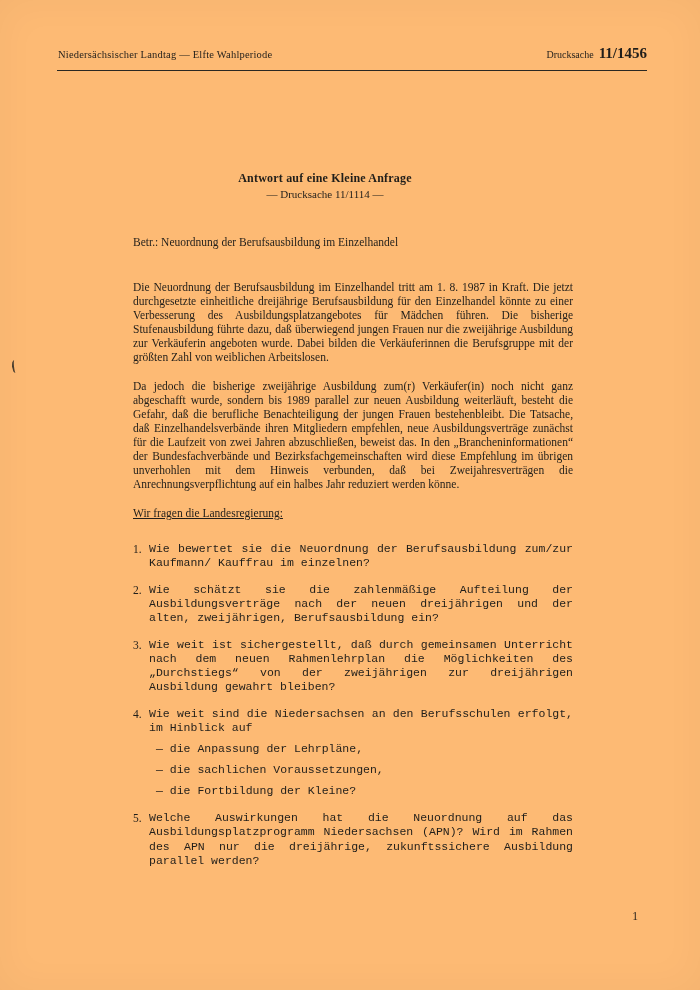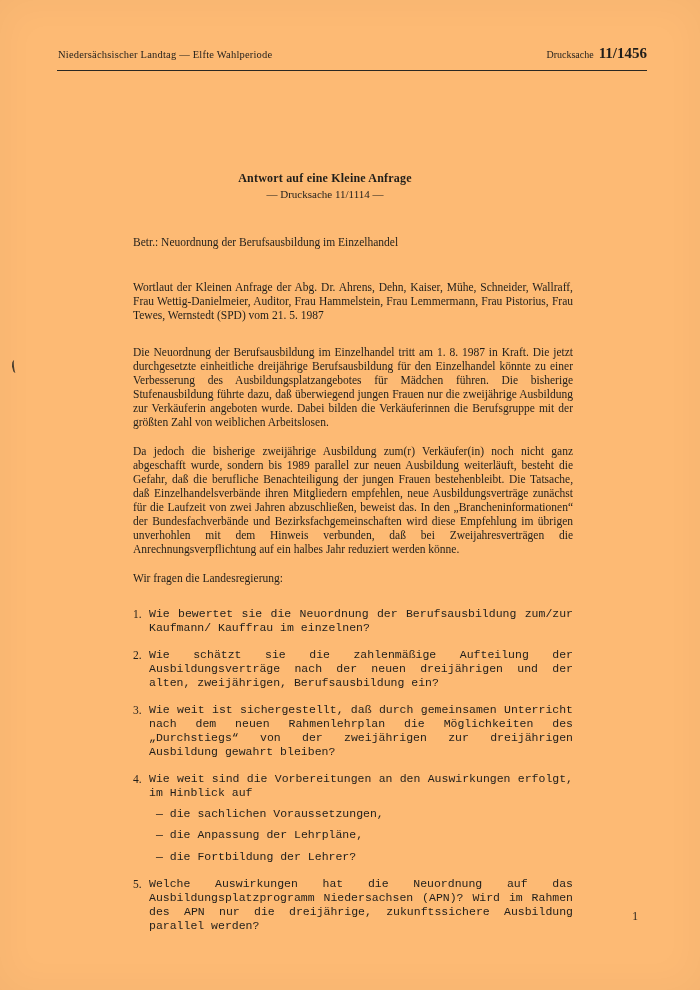--- a/index.html
+++ b/index.html
@@ -87,20 +87,21 @@
   }
   .para {
     margin: 0 0 15px 0;
     text-align: justify;
   }
   .para-first {
     margin-bottom: 23px;
   }
   .intro {
     margin: 13px 0 22px 0;
+    text-decoration: underline;
   }
 
   .questions {
     margin: 0;
     padding: 0;
     list-style: none;
   }
   .q {
     display: flex;
     margin-bottom: 13px;
@@ -158,21 +159,20 @@
 
   <div class="title-block">
     <div class="title">Antwort auf eine Kleine Anfrage</div>
     <div class="subtitle">— Drucksache 11/1114 —</div>
   </div>
 
   <main class="content">
 
     <p class="subject">Betr.:  Neuordnung der Berufsausbildung im Einzelhandel</p>
 
-    <p class="para para-first">Wortlaut der Kleinen Anfrage der Abg. Dr. Ahrens, Dehn, Kaiser, Mühe, Schneider, Wallraff, Frau Wettig-Danielmeier, Auditor, Frau Hammelstein, Frau Lemmermann, Frau Pistorius, Frau Tewes, Wernstedt (SPD) vom 21. 5. 1987</p>
     <p class="para">Die Neuordnung der Berufsausbildung im Einzelhandel tritt am 1. 8. 1987 in Kraft. Die jetzt durchgesetzte einheitliche dreijährige Berufsausbildung für den Einzelhandel könnte zu einer Verbesserung des Ausbildungsplatzangebotes für Mädchen führen. Die bisherige Stufenausbildung führte dazu, daß überwiegend jungen Frauen nur die zweijährige Ausbildung zur Verkäuferin angeboten wurde. Dabei bilden die Verkäuferinnen die Berufsgruppe mit der größten Zahl von weiblichen Arbeitslosen.</p>
     <p class="para">Da jedoch die bisherige zweijährige Ausbildung zum(r) Verkäufer(in) noch nicht ganz abgeschafft wurde, sondern bis 1989 parallel zur neuen Ausbildung weiterläuft, besteht die Gefahr, daß die berufliche Benachteiligung der jungen Frauen bestehenbleibt. Die Tatsache, daß Einzelhandelsverbände ihren Mitgliedern empfehlen, neue Ausbildungsverträge zunächst für die Laufzeit von zwei Jahren abzuschließen, beweist das. In den „Brancheninformationen“ der Bundesfachverbände und Bezirksfachgemeinschaften wird diese Empfehlung im übrigen unverhohlen mit dem Hinweis verbunden, daß bei Zweijahresverträgen die Anrechnungsverpflichtung auf ein halbes Jahr reduziert werden könne.</p>
 
     <p class="intro">Wir fragen die Landesregierung:</p>
 
     <div class="questions">
 
       <div class="q">
         <span class="q-num">1.</span>
         <div class="q-body">
@@ -190,24 +190,24 @@
       <div class="q">
         <span class="q-num">3.</span>
         <div class="q-body">
           <div class="q-text">Wie weit ist sichergestellt, daß durch gemeinsamen Unterricht nach dem neuen Rahmenlehrplan die Möglichkeiten des „Durchstiegs“ von der zweijährigen zur dreijährigen Ausbildung gewahrt bleiben?</div>
         </div>
       </div>
 
       <div class="q">
         <span class="q-num">4.</span>
         <div class="q-body">
-          <div class="q-text">Wie weit sind die Vorbereitungen an den Auswirkungen erfolgt, im Hinblick auf</div>
+          <div class="q-text">Wie weit sind die Niedersachsen an den Berufsschulen erfolgt, im Hinblick auf</div>
+          <div class="q-sub">— die Anpassung der Lehrpläne,</div>
           <div class="q-sub">— die sachlichen Voraussetzungen,</div>
-          <div class="q-sub">— die Anpassung der Lehrpläne,</div>
-          <div class="q-sub">— die Fortbildung der Lehrer?</div>
+          <div class="q-sub">— die Fortbildung der Kleine?</div>
         </div>
       </div>
 
       <div class="q">
         <span class="q-num">5.</span>
         <div class="q-body">
           <div class="q-text">Welche Auswirkungen hat die Neuordnung auf das Ausbildungsplatzprogramm Niedersachsen (APN)? Wird im Rahmen des APN nur die dreijährige, zukunftssichere Ausbildung parallel werden?</div>
         </div>
       </div>
 

